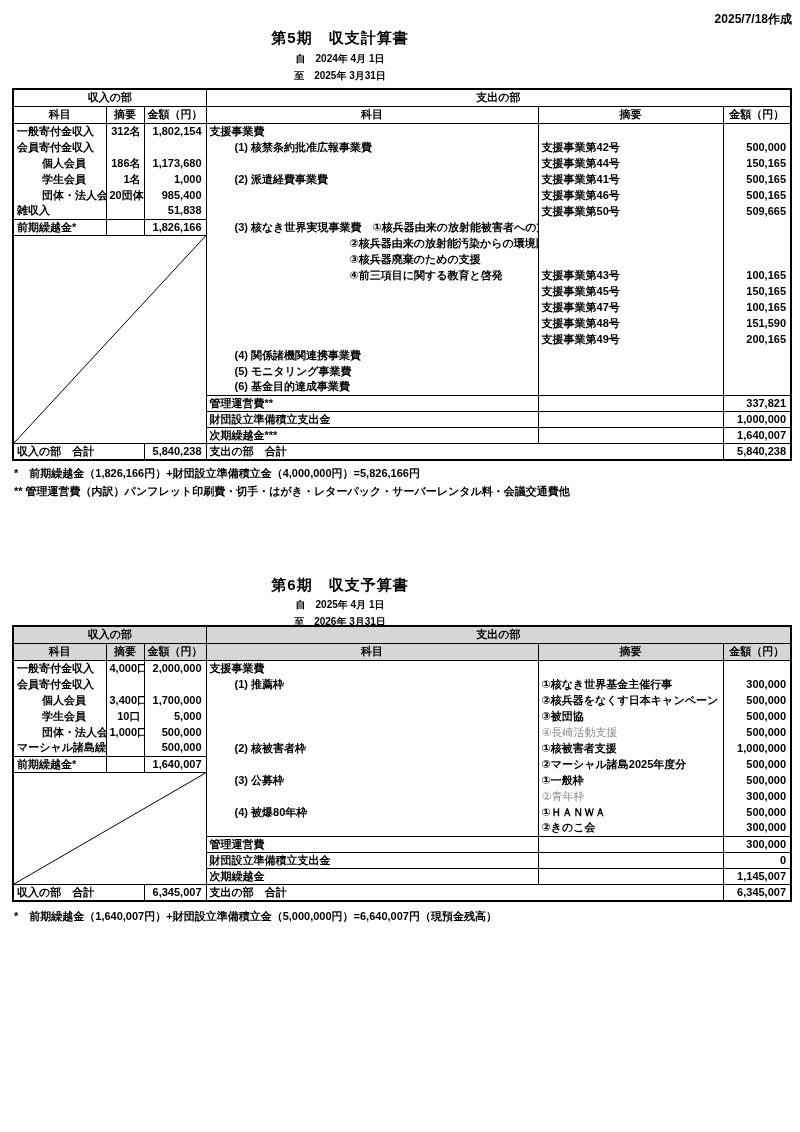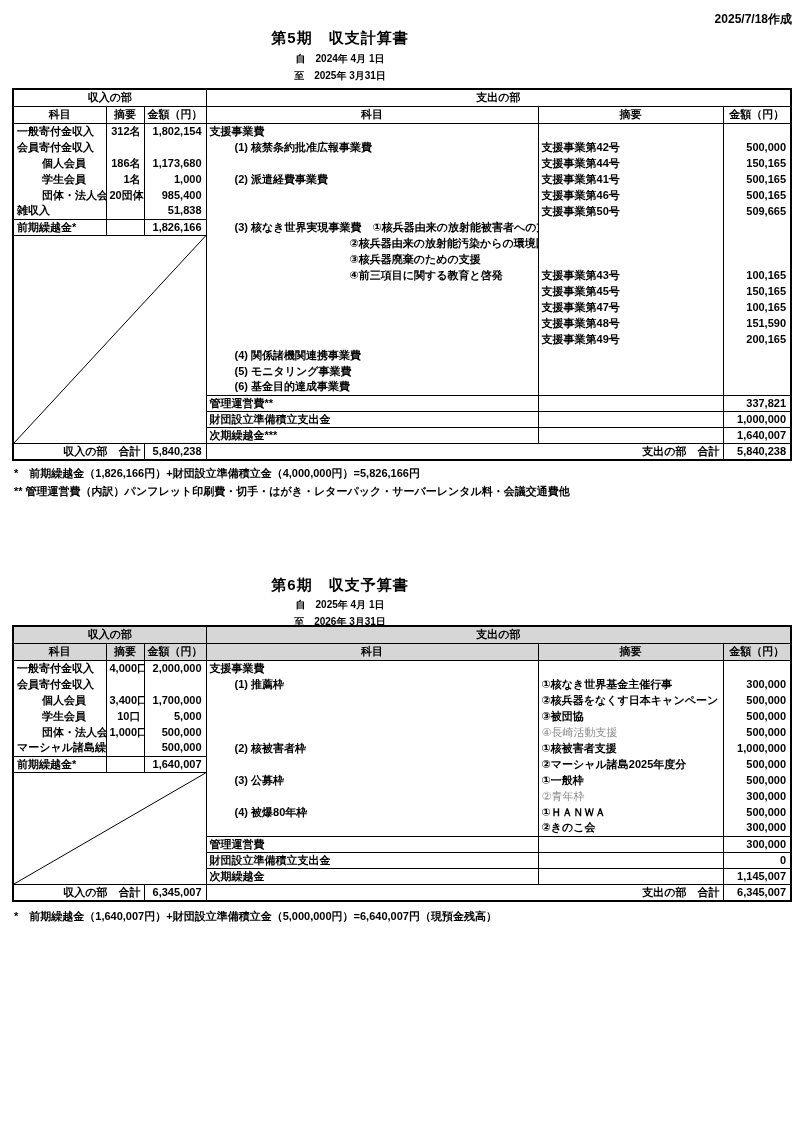--- a/index.html
+++ b/index.html
@@ -31,21 +31,21 @@
   td.ind1 { padding-left:28px; }
   td.ind2 { padding-left:143px; }
   td.note-r { text-align:right; }
   td.note-l { text-align:left; }
   td.amt { text-align:right; padding-right:4px; }
   td.bt { border-top:1px solid #000; }
   td.gray { color:#8c8c8c; font-weight:normal; }
   td.diag { position:relative; padding:0; border-top:1px solid #000; }
   td.diag svg { position:absolute; inset:0; display:block; }
   tr.total td { border-top:1px solid #000; height:17px; }
-  td.tot-label { text-align:right; }
+  td.tot-label { text-align:left; }
   .notes { font-size:11px; font-weight:bold; line-height:17.5px; }
 </style>
 </head>
 <body>
 
 <div id="doc-date" class="abs">2025/7/18作成</div>
 
 <div class="abs center stmt-title" style="top:29px">第5期　収支計算書</div>
 <div class="abs center stmt-period" style="top:52px">自　2024年 4月 1日</div>
 <div class="abs center stmt-period" style="top:69px">至　2025年 3月31日</div>

